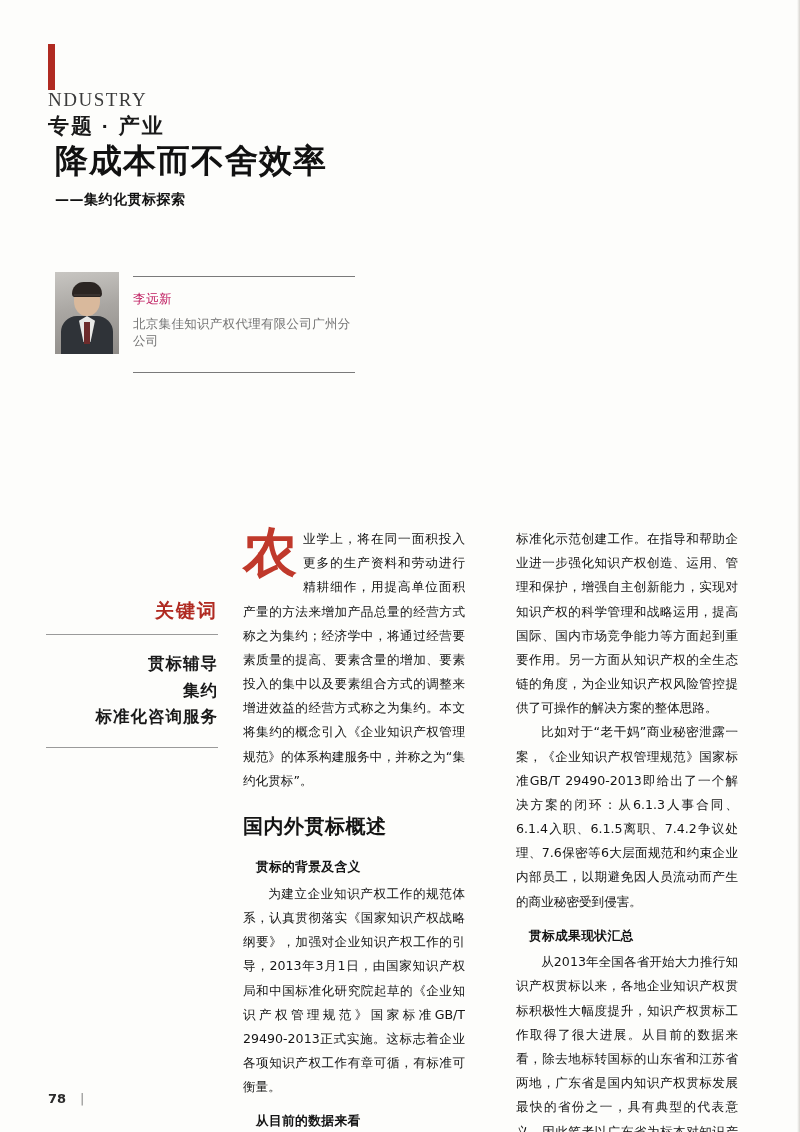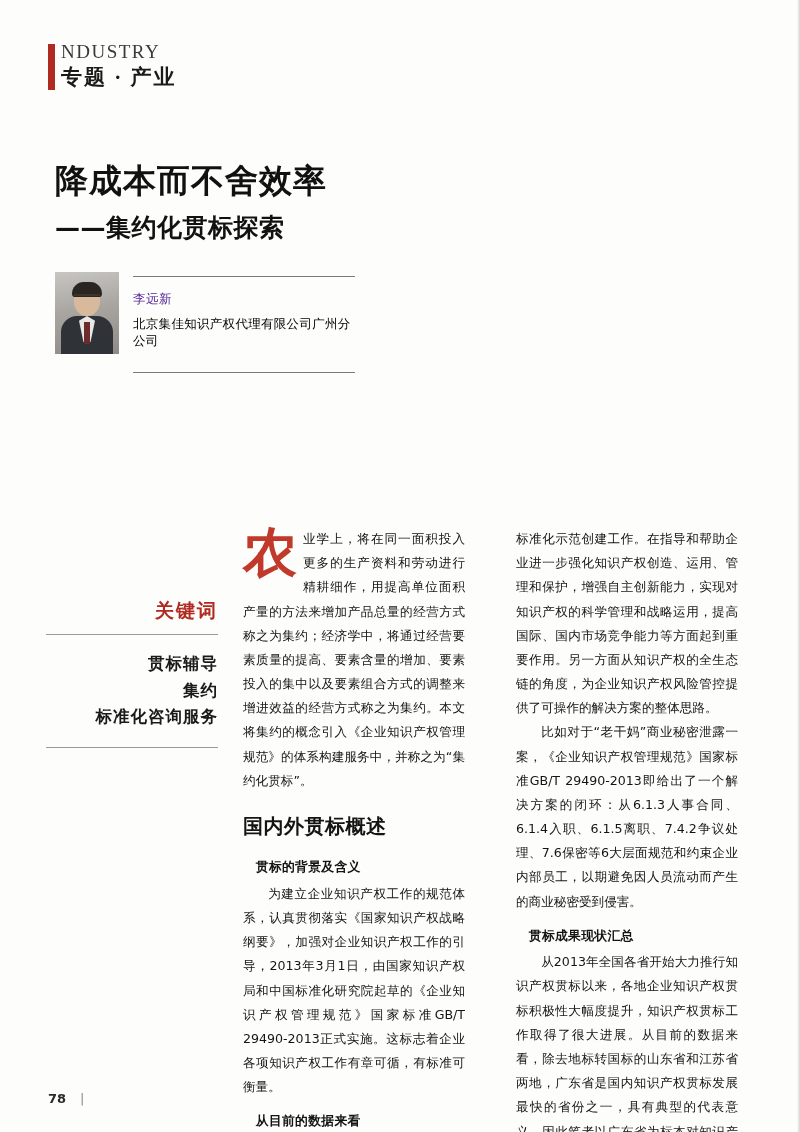--- a/index.html
+++ b/index.html
@@ -21,20 +21,21 @@
     background: #fdfdfb;
   }
 
   
   .header {
     position: absolute;
     left: 48px;
     top: 42px;
     display: flex;
     align-items: flex-start;
+    flex-direction: column;
   }
   .header-bar {
     width: 7px;
     height: 46px;
     background: #b02a21;
     margin-right: 6px;
     margin-top: 2px;
   }
   .header-text {
     display: flex;
@@ -43,46 +44,46 @@
   }
   .header-en {
     font-family: "Liberation Serif", serif;
     font-size: 19px;
     letter-spacing: 1.5px;
     color: #3a3a3a;
     line-height: 1;
     margin-bottom: 5px;
   }
   .header-cn {
-    font-family: Liberation Serif, serif;
+    font-family: Liberation Sans, sans-serif;
     font-size: 21px;
     font-weight: bold;
     letter-spacing: 2px;
     color: #1a1a1a;
     line-height: 1.1;
   }
 
   
   .title-block {
     position: absolute;
     left: 55px;
-    top: 160px;
+    top: 140px;
     width: 560px;
   }
   .title-main {
     font-family: "DejaVu Sans", "Liberation Sans", sans-serif;
     font-size: 33px;
     font-weight: bold;
     letter-spacing: 1px;
     color: #111;
     line-height: 1.25;
   }
   .title-sub {
     font-family: "DejaVu Sans", "Liberation Sans", sans-serif;
-    font-size: 25px;
+    font-size: 14px;
     font-weight: bold;
     color: #111;
     letter-spacing: 0.5px;
     margin-top: 10px;
   }
 
   
   .author-block {
     position: absolute;
     left: 55px;
@@ -157,28 +158,28 @@
     width: 222px;
   }
   .rule {
     height: 1px;
     background: #7a7a7a;
     width: 222px;
   }
   .author-name {
     font-family: "DejaVu Sans", "Liberation Sans", sans-serif;
     font-size: 12.5px;
-    color: #4c1d95;
+    color: #be185d;
     margin: 14px 0 8px 0;
     letter-spacing: 0.5px;
   }
   .author-org {
     font-family: "DejaVu Sans", "Liberation Sans", sans-serif;
     font-size: 12.5px;
-    color: #000000;
+    color: #737373;
     margin-bottom: 22px;
     letter-spacing: 0.3px;
   }
 
   
   .keywords {
     position: absolute;
     left: 46px;
     top: 598px;
     width: 172px;

